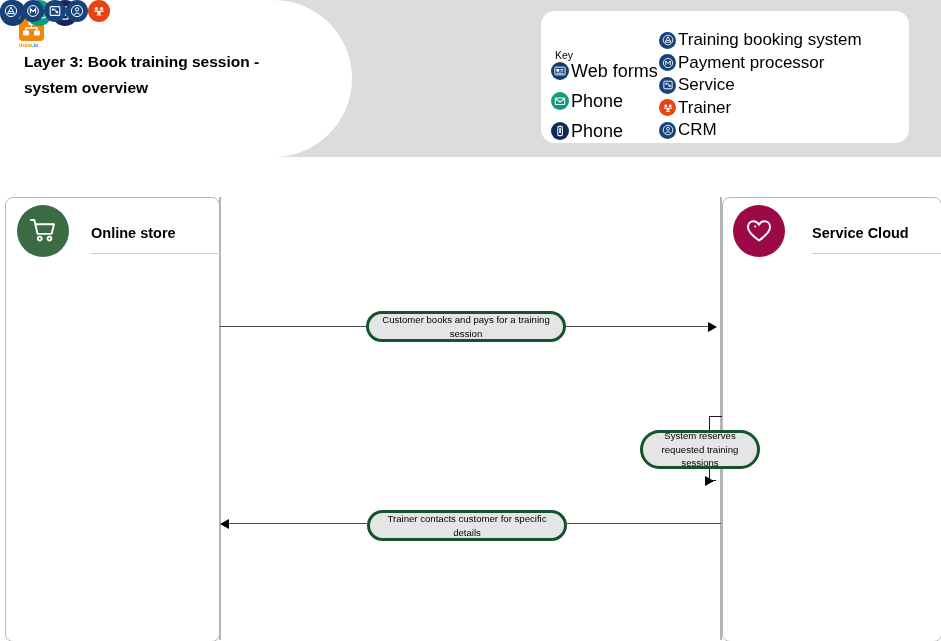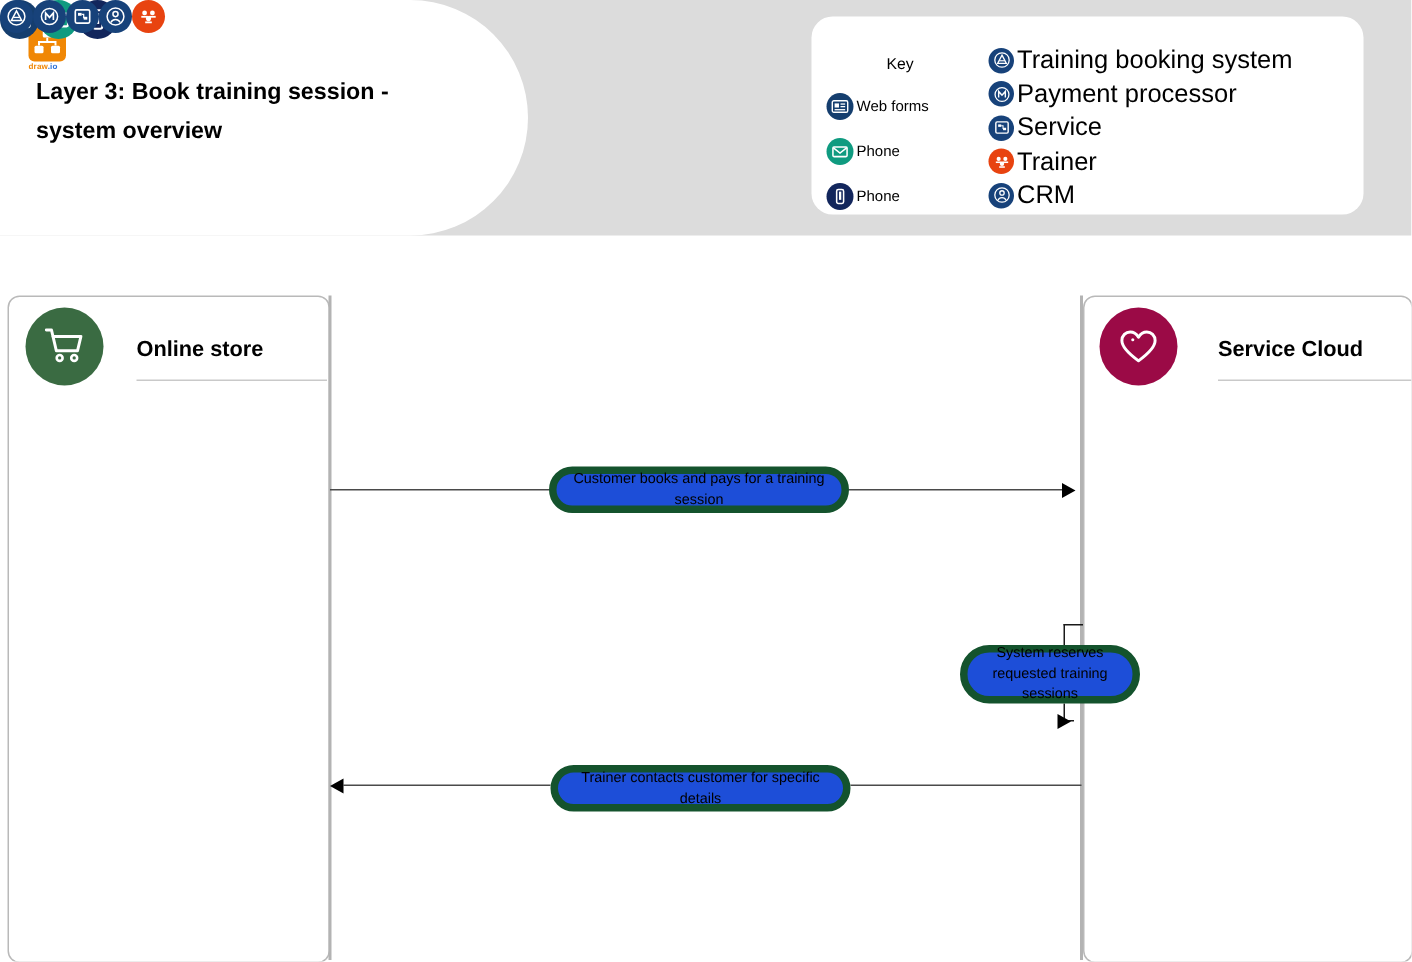--- a/index.html
+++ b/index.html
@@ -46,28 +46,28 @@
     position:absolute;left:24px;top:114px;width:292px;
     font-size:9.2px;color:#111;line-height:21px;
   }
 
   
   .key-card{
     position:absolute;left:541px;top:11px;width:368px;height:132px;
     background:#ffffff;border-radius:14px;
   }
   .key-title{
-    position:absolute;left:14px;top:26px;font-size:10.5px;color:#000;margin-left:36px;
+    position:absolute;left:14px;top:38px;font-size:10.5px;color:#000;
   }
   .key-col{position:absolute;}
   .key-col.left{left:10px;top:45px;}
   .key-col.right{left:118px;top:18px;}
   .key-row{display:flex;align-items:center;height:30px;}
   .key-col.right .key-row{height:22.5px;}
-  .key-label{font-size:10px;color:#000;margin-left:2px;white-space:nowrap;}
+  .key-label{font-size:18px;color:#000;margin-left:2px;white-space:nowrap;}
   .key-col.right .key-label{font-size:17px;}
 
   
   .badge{
     border-radius:50%;display:flex;align-items:center;justify-content:center;
     flex:0 0 auto;
   }
   .b18{width:18px;height:18px;}
   .b17{width:17px;height:17px;}
   .b22{width:22px;height:22px;}
@@ -100,21 +100,21 @@
   .ah-right{
     border-top:5px solid transparent;border-bottom:5px solid transparent;
     border-left:9px solid #000;
   }
   .ah-left{
     border-top:5px solid transparent;border-bottom:5px solid transparent;
     border-right:9px solid #000;
   }
 
   .msg-pill{
-    position:absolute;background:#1d4ed8;border:5px solid #14532d;
+    position:absolute;background:#e5e5e5;border:3px solid #14532d;
     border-radius:40px;display:flex;align-items:center;justify-content:center;
     text-align:center;font-size:9.6px;color:#000;line-height:13.5px;
     box-sizing:border-box;padding:1px 6px;
   }
   .pill-1{left:366px;top:311px;width:200px;height:31px;}
   .pill-2{left:640px;top:430px;width:120px;height:39px;}
   .pill-3{left:367px;top:510px;width:200px;height:31px;}
 
   
   .loop-seg{position:absolute;background:#1a1a1a;}

